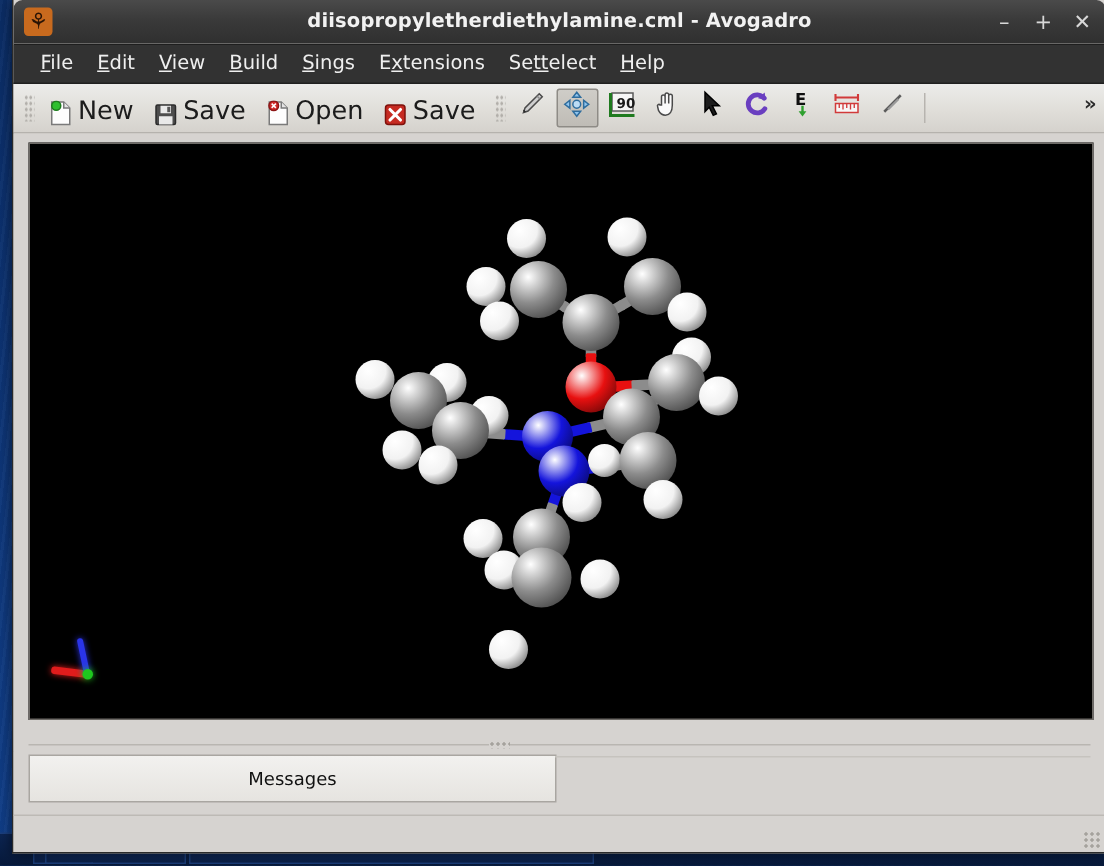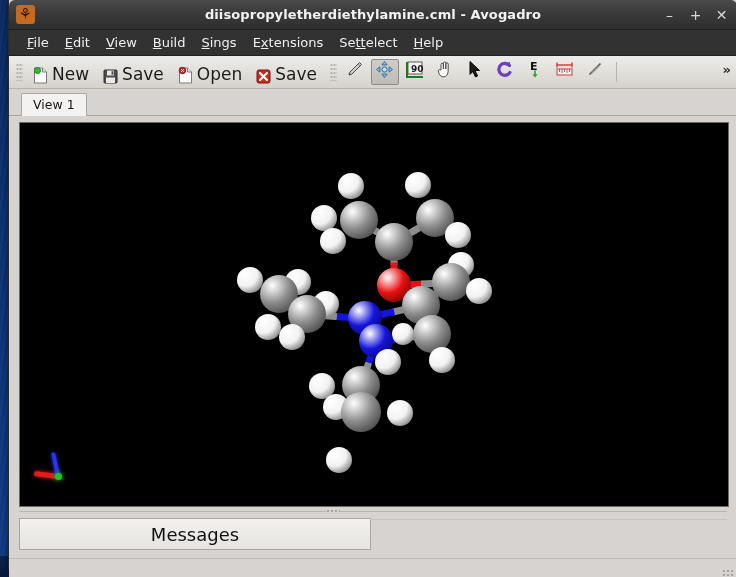--- a/index.html
+++ b/index.html
@@ -204,21 +204,21 @@
   
   #messages-dock {
     flex:0 0 40px; background:#d6d3d0;
     padding:2px 10px 0 10px; position:relative;
   }
   #messages-bar {
     width:350px; height:30px;
     background: linear-gradient(180deg,#f2f1ef 0%,#e6e4e0 100%);
     border:1px solid #a9a6a1;
     display:flex; align-items:center; justify-content:center;
-    font-size:18px; color:#111; cursor:default;
+    font-size:12px; color:#111; cursor:default;
   }
   #messages-rest {
     position:absolute; left:361px; right:10px; top:3px; height:1px;
     background:#c6c3be;
   }
 
   
   #statusbar {
     flex:0 0 24px; background:#d6d3d0;
     border-top:1px solid #bdbab5;
@@ -412,23 +412,20 @@
           <path d="M6 13L13 6" stroke="#9a9a9a" stroke-width="1.5"></path>
         </svg>
       </span>
     </div>
 
     <div class="tb-sep"></div>
 
     <div id="tb-overflow">»</div>
   </div>
 
-  <div id="tabstrip">
-    <div class="tab">View 1</div>
-  </div>
 
   <div id="view-wrap">
     <div id="gl-view">
 
       <div class="bond" style="left: 339px; top: 97px; width: 21.67px; height: 7px; margin-top: -3.5px; background: rgb(140, 140, 140); transform: rotate(32.1523deg);"></div>
         <div class="bond" style="left: 374px; top: 119px; width: 21.67px; height: 7px; margin-top: -3.5px; background: rgb(140, 140, 140); transform: rotate(212.152deg);"></div>
         <div class="bond" style="left: 415px; top: 95px; width: 24.7539px; height: 7px; margin-top: -3.5px; background: rgb(140, 140, 140); transform: rotate(149.657deg);"></div>
         <div class="bond" style="left: 374px; top: 119px; width: 24.7539px; height: 7px; margin-top: -3.5px; background: rgb(140, 140, 140); transform: rotate(329.657deg);"></div>
         <div class="bond" style="left: 374px; top: 119px; width: 22.5px; height: 7px; margin-top: -3.5px; background: rgb(140, 140, 140); transform: rotate(90deg);"></div>
         <div class="bond" style="left: 374px; top: 162px; width: 22.5px; height: 7px; margin-top: -3.5px; background: rgb(232, 16, 16); transform: rotate(270deg);"></div>

